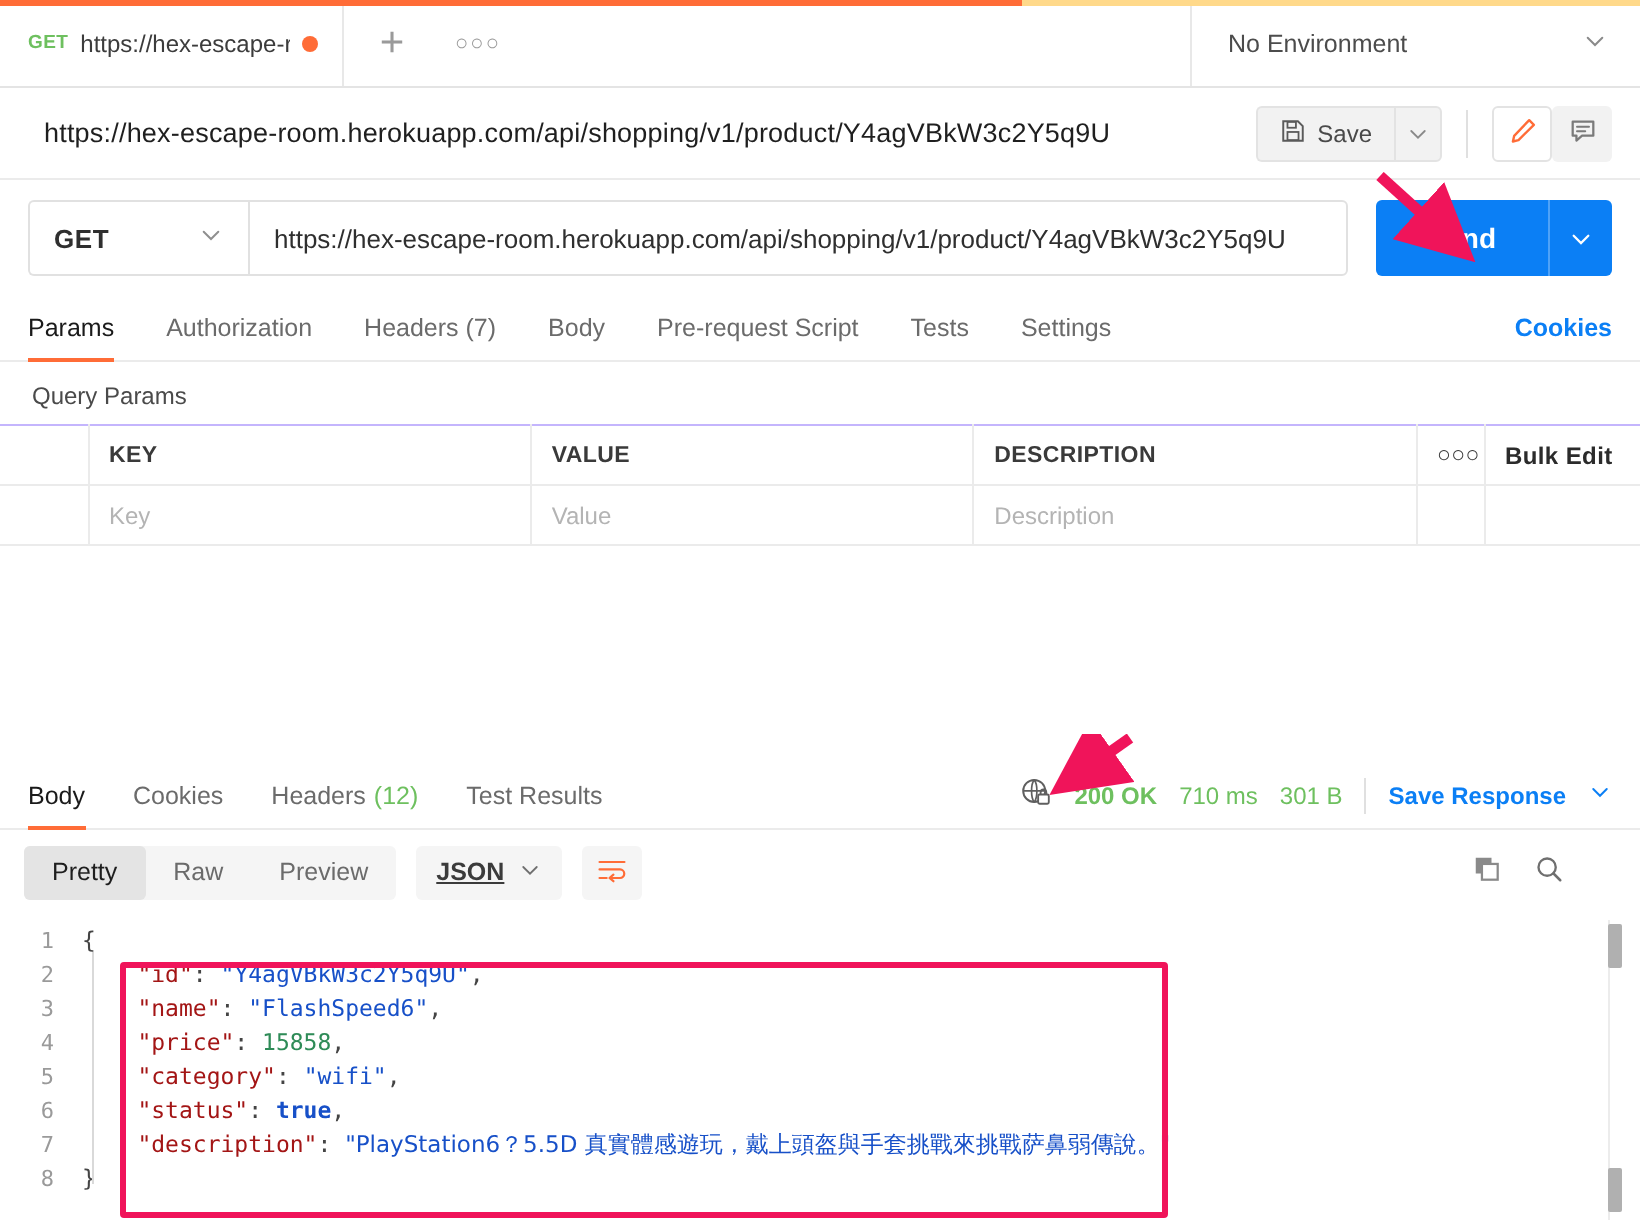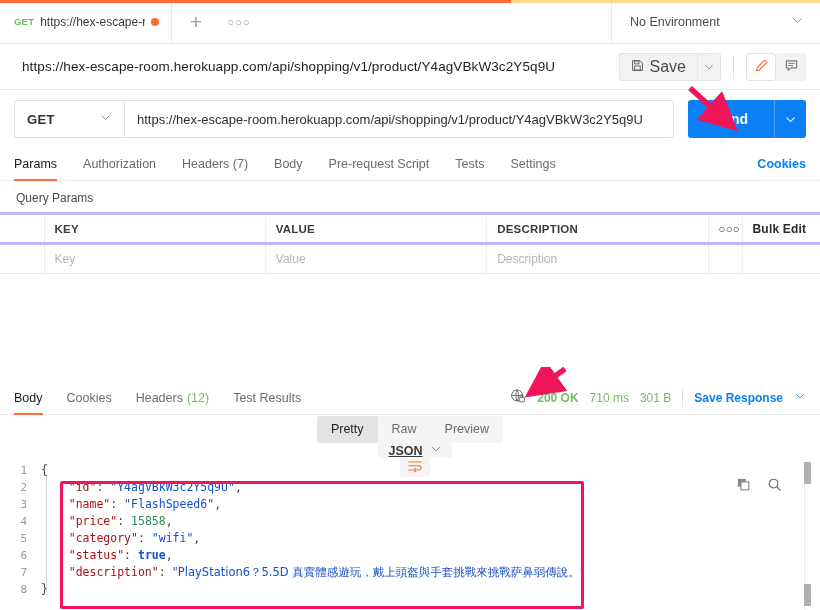--- a/index.html
+++ b/index.html
@@ -52,37 +52,37 @@
     display:flex; align-items:center; justify-content:center;
     width: 48px; font-size: 21px; color: #9a9a9a; font-weight: 300; cursor:pointer;
   }
   .dots-btn{
     display:flex; align-items:center; justify-content:center;
     width: 38px; color:#9a9a9a; cursor:pointer; letter-spacing:1px; font-size:11px;
   }
   .env-wrap{
     margin-left:auto; display:flex; align-items:center;
     border-left:1px solid #e8e8e8;
-    width: 209px; padding: 0 16px 0 18px; cursor:pointer;
+    width: 225px; padding: 0 16px 0 18px; cursor:pointer;
   }
   .env-name{ font-size:12.5px; color:#4c4c4c; }
   .env-chev{ margin-left:auto; color:#8a8a8a; }
 
   
   .titlerow{
     height: 46px; display:flex; align-items:center;
     padding: 0 14px 0 22px; border-bottom:1px solid #ebebeb;
   }
   .title-url{ font-size:13.5px; color:#1f1f1f; letter-spacing:.1px; }
   .title-actions{ margin-left:auto; display:flex; align-items:center; gap:0; }
   .savebtn{
     display:flex; align-items:center; gap:6px;
     height:28px; padding:0 11px; background:#f2f2f2;
     border:1px solid #e3e3e3; border-right:none;
-    border-radius:3px 0 0 3px; color:#4a4a4a; font-size:16px; cursor:pointer;
+    border-radius:3px 0 0 3px; color:#4a4a4a; font-size:12px; cursor:pointer;
   }
   .savecaret{
     display:flex; align-items:center; justify-content:center;
     width:24px; height:28px; background:#f2f2f2; border:1px solid #e3e3e3;
     border-radius:0 3px 3px 0; color:#8a8a8a; cursor:pointer;
   }
   .vsep{ width:1px; height:24px; background:#e0e0e0; margin:0 12px; }
   .iconbtn{
     width:30px; height:28px; display:flex; align-items:center; justify-content:center;
     border-radius:3px; cursor:pointer; background:#f2f2f2; border:1px solid transparent;
@@ -132,21 +132,21 @@
     content:""; position:absolute; left:0; right:26px; bottom:-1px; height:2px;
     background:#ff6c37;
   }
   .rtab:first-child.active::after{ left:0; right:13px; }
   .cookies-link{ margin-left:auto; color:#0b7ff5; font-size:12.5px; font-weight:700; cursor:pointer; padding-bottom:9px;}
 
   
   .qp-label{ font-size:12px; color:#4a4a4a; padding: 10px 0 7px 16px; }
   .ptable{ width:100%; border-collapse:collapse; table-layout:fixed; }
   .ptable th, .ptable td{
-    border-top:3px solid #c4b5fd; border-bottom:1px solid #ebebeb;
+    border-top:1px solid #c4b5fd; border-bottom:1px solid #ebebeb;
     border-right:1px solid #ebebeb;
     height:30px; text-align:left; font-weight:400; padding: 0 10px; margin-top: 21px;
   }
   .ptable th{ font-size:11.5px; font-weight:700; color:#3a3a3a; letter-spacing:.2px;}
   .ptable td{ font-size:12px; color:#b4b4b4; }
   .col-check{ width:44px; }
   .col-dots{ width:34px; text-align:center !important; color:#8a8a8a;}
   .col-bulk{ width:78px; border-right:none !important; }
   .bulk{ color:#2b2b2b; font-weight:700; font-size:12px; cursor:pointer;}
   .ptable td.col-bulk, .ptable th.col-bulk{ padding-right:6px; }
@@ -169,21 +169,21 @@
   .restab .cnt{ color:#6ec05f; margin-left:4px; }
   .meta{ margin-left:auto; display:flex; align-items:center; gap:11px; font-size:12px;}
   .meta .ok{ color:#6ec05f; font-weight:700; }
   .meta .ms, .meta .sz{ color:#6ec05f; }
   .meta-sep{ width:1px; height:18px; background:#e0e0e0; }
   .saveresp{ color:#0b7ff5; font-weight:700; cursor:pointer; }
 
   
   .bodybar{
     position:absolute; left:0; right:0; top:416px; height:40px;
-    display:flex; align-items:center; padding: 0 12px; flex-direction: column;
+    display:flex; align-items:center; padding: 0 12px;
   }
   .pillgroup{ display:flex; align-items:center; background:#f5f5f5; border-radius:3px; height:27px; }
   .pill{ font-size:12.5px; color:#6b6b6b; padding: 0 14px; line-height:27px; cursor:pointer; border-radius:3px;}
   .pill.active{ background:#e4e4e4; color:#1e1e1e; }
   .jsonsel{
     display:flex; align-items:center; gap:7px; margin-left:10px;
     height:27px; padding: 0 10px; background:#f5f5f5; border-radius:3px; cursor:pointer;
   }
   .jsonsel .jl{ font-size:12.5px; font-weight:700; color:#3b3b3b;text-decoration:underline;}
   .wrapbtn{

